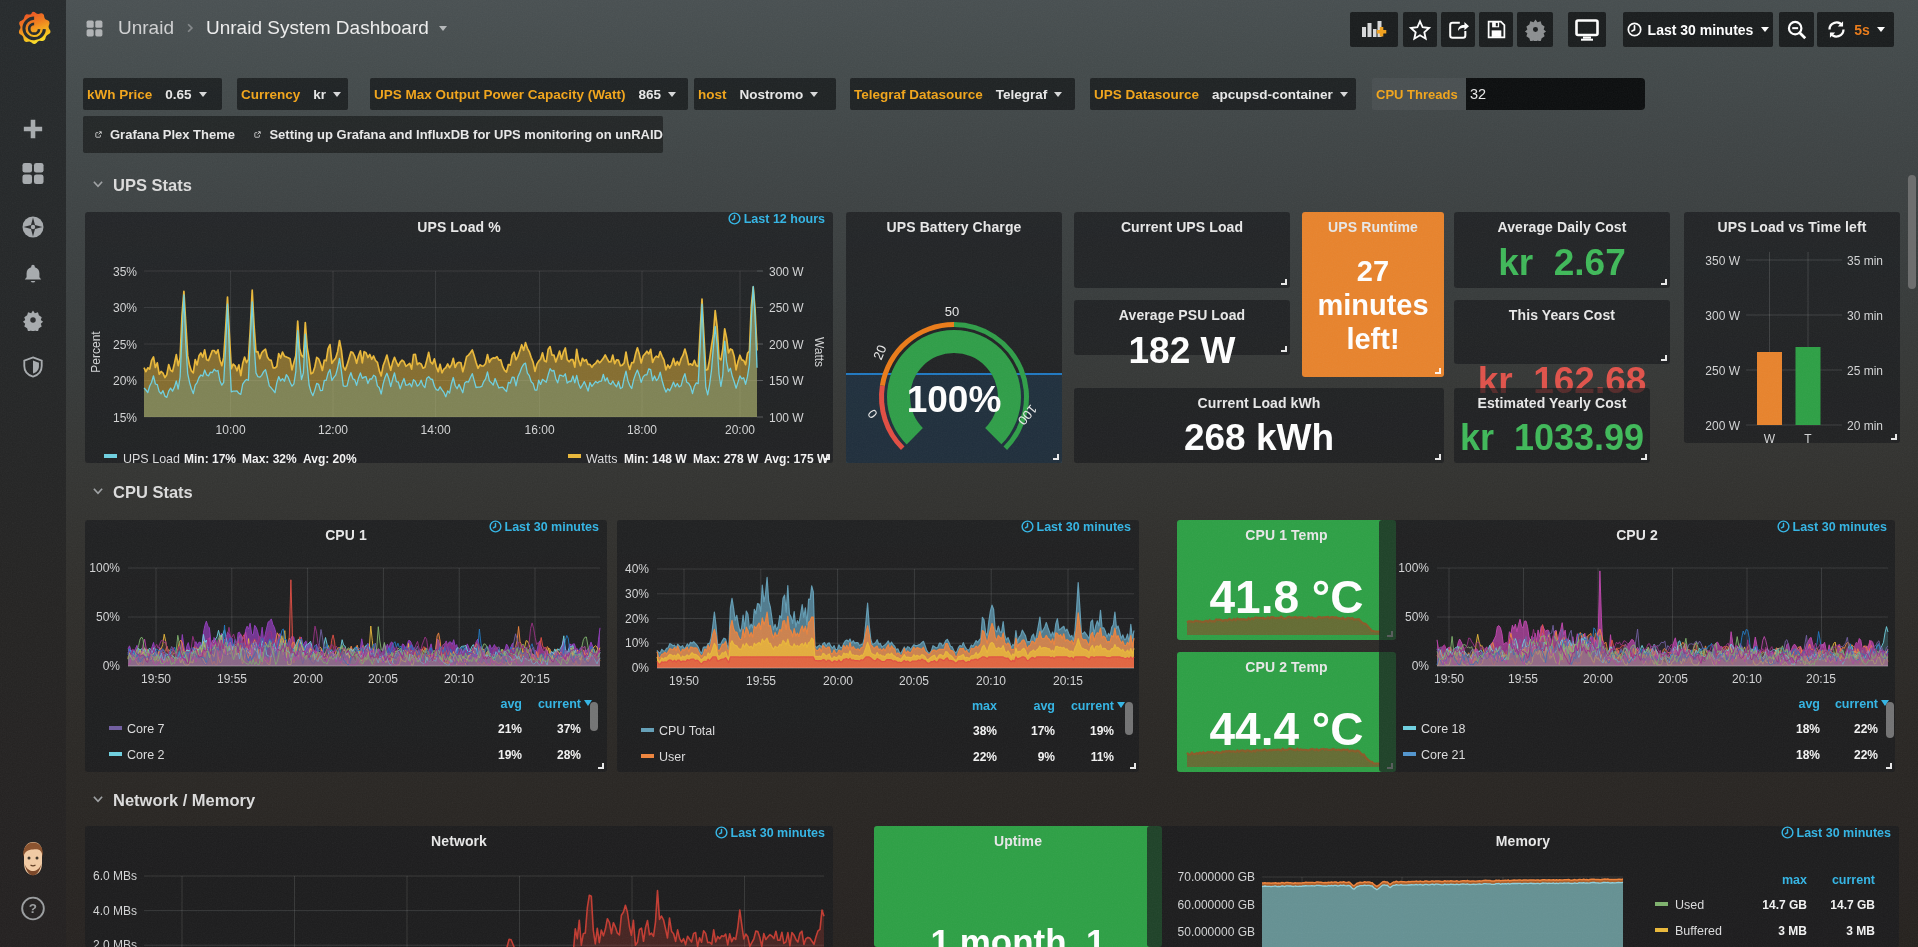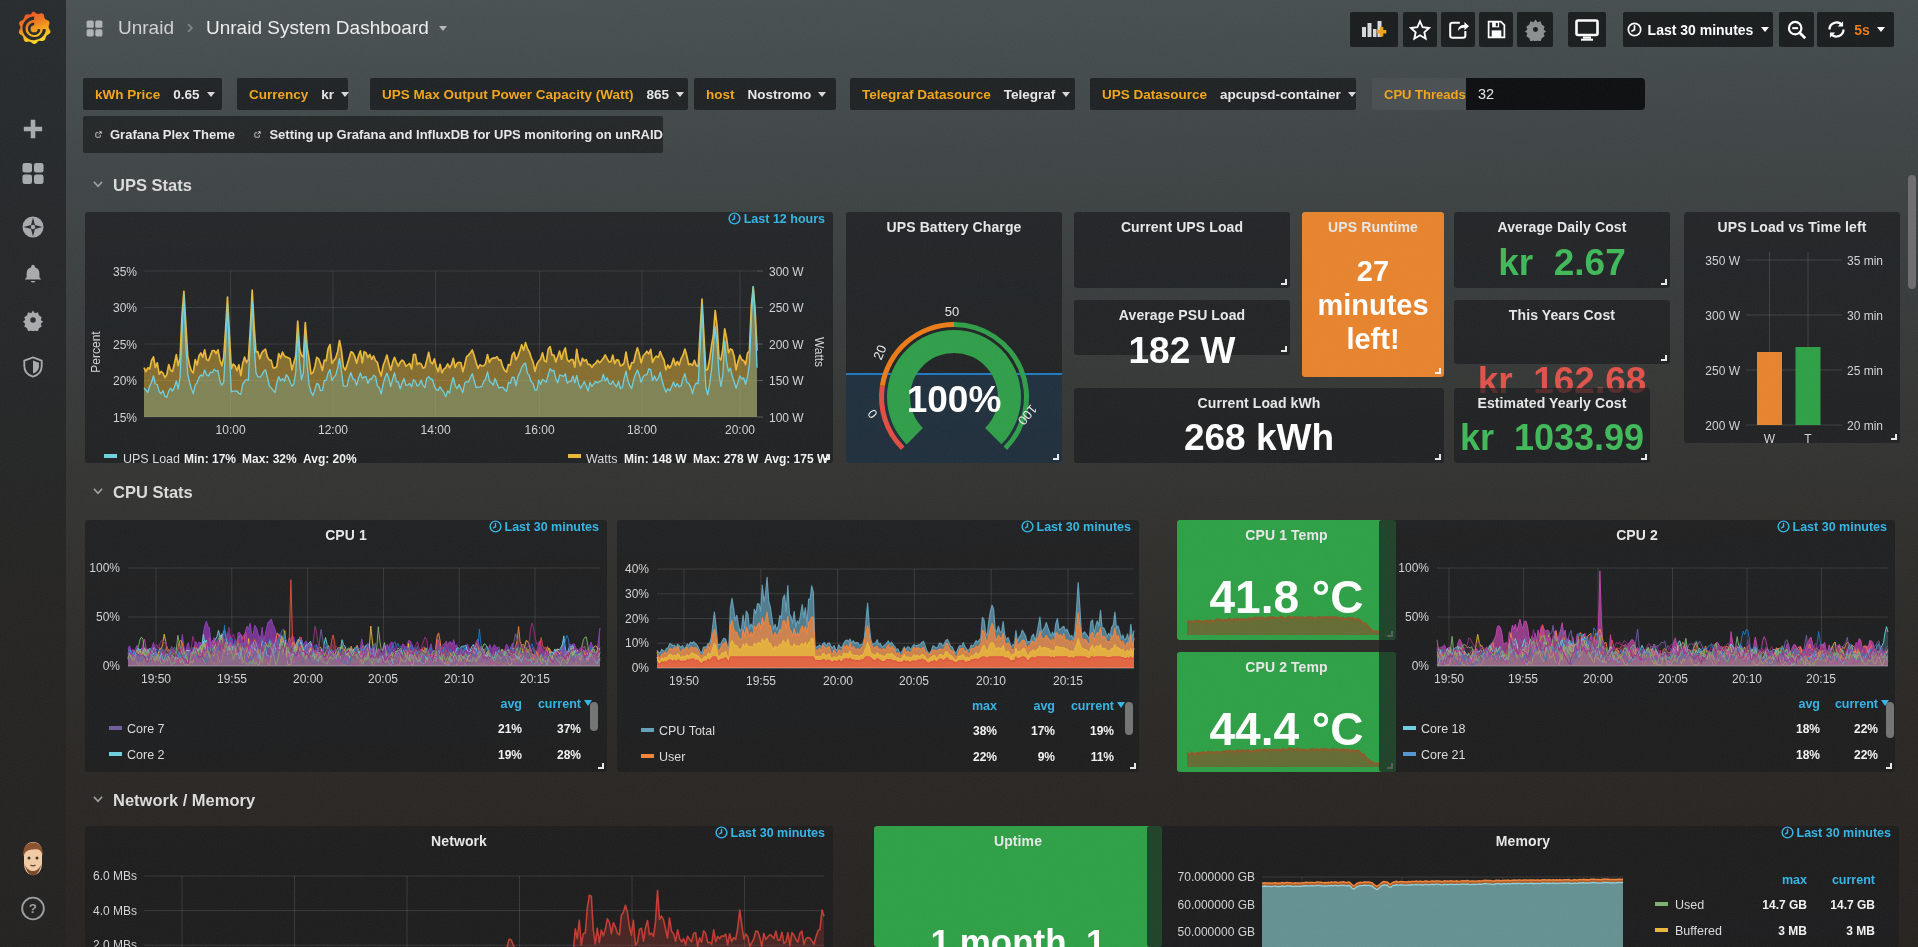--- a/index.html
+++ b/index.html
@@ -20,21 +20,21 @@
 .timerange { position:absolute; top:0; right:8px; color:#33b5e5; font-weight:bold; font-size:12.5px; }
 .timerange svg { vertical-align:-2px; margin-right:3px; }
 .statv { position:absolute; left:0; width:100%; text-align:center; font-weight:bold; color:#fff; }
 .green { color:#3fb959; }
 .red { color:#e0524a;margin-top:30px; }
 .orangepanel { background:#e8832c !important; }
 .greenpanel { background:#2da045 !important;margin-left:28px; }
 .sechead { position:absolute; font-weight:bold; font-size:16.5px; color:#dcdcdc; }
 .sechead svg { margin-right:9px; vertical-align:1px; }
 .vbox { position:absolute; top:78px; height:32px; background:rgba(17,19,21,0.72); border-radius:2px;
-  display:flex; align-items:center; padding:0 12px; white-space:nowrap; }
+  display:flex; align-items:center; padding:0 4px; white-space:nowrap; }
 .vlabel { color:#f2a51a; font-weight:bold; font-size:13.5px; margin-right:13px; }
 .vvalue { color:#e8e8e8; font-weight:bold; font-size:13.5px; }
 .caret { display:inline-block; width:0; height:0; border-left:4.5px solid transparent;
   border-right:4.5px solid transparent; border-top:5px solid #d8d9da; margin-left:7px; vertical-align:2px; }
 .navbtn { position:absolute; top:12px; height:35px; background:#191c1d; border-radius:2px;
   display:flex; align-items:center; justify-content:center; }
 .crumb { position:absolute; top:0; height:56px; display:flex; align-items:center; color:#d8d9da; }
 .linkbox { position:absolute; left:83px; top:116px; width:580px; height:37px; background:rgba(13,15,16,0.58);
   border-radius:2px; display:flex; align-items:center; font-weight:bold; font-size:13px; color:#e8e8e8; white-space:nowrap; }
 .linkbox svg { margin:0 8px 0 12px; }
@@ -216,20 +216,21 @@
       <path d="M14.8 2.2 L8.6 8.4" stroke="#e2e2e2" stroke-width="2"></path>
     </svg>
     <span>Setting up Grafana and InfluxDB for UPS monitoring on unRAID</span>
   </div><div class="sechead" style="left:92px;top:176px"><svg width="12" height="12" viewBox="0 0 16 16">
       <path d="M2.5 5 L8 11 L13.5 5" fill="none" stroke="#9fa2a4" stroke-width="2.2"></path>
     </svg>UPS Stats</div><div class="sechead" style="left:92px;top:483px"><svg width="12" height="12" viewBox="0 0 16 16">
       <path d="M2.5 5 L8 11 L13.5 5" fill="none" stroke="#9fa2a4" stroke-width="2.2"></path>
     </svg>CPU Stats</div><div class="sechead" style="left:92px;top:791px"><svg width="12" height="12" viewBox="0 0 16 16">
       <path d="M2.5 5 L8 11 L13.5 5" fill="none" stroke="#9fa2a4" stroke-width="2.2"></path>
     </svg>Network / Memory</div><div class="panel " style="left:85px;top:212px;width:748px;height:251px">
+    <div class="ptitle" style="top:7px">UPS Load %</div>
     <div class="timerange"><svg width="13" height="13" viewBox="0 0 16 16">
         <circle cx="8" cy="8" r="6.6" fill="none" stroke="#33b5e5" stroke-width="1.8"></circle>
         <path d="M8 4.2 L8 8.3 L5.4 9.6" fill="none" stroke="#33b5e5" stroke-width="1.8" stroke-linecap="round"></path>
       </svg>Last 12 hours</div>
     <div style="position:absolute;left:0;top:12px"><svg width="748" height="251">
         <line x1="59.0" y1="47" x2="672.0" y2="47" stroke="#d8d9da" stroke-opacity="0.12" stroke-width="1"></line>
         <line x1="59.0" y1="83.5" x2="672.0" y2="83.5" stroke="#d8d9da" stroke-opacity="0.12" stroke-width="1"></line>
         <line x1="59.0" y1="120" x2="672.0" y2="120" stroke="#d8d9da" stroke-opacity="0.12" stroke-width="1"></line>
         <line x1="59.0" y1="156.5" x2="672.0" y2="156.5" stroke="#d8d9da" stroke-opacity="0.12" stroke-width="1"></line>
         <line x1="59.0" y1="193" x2="672.0" y2="193" stroke="#d8d9da" stroke-opacity="0.12" stroke-width="1"></line>

